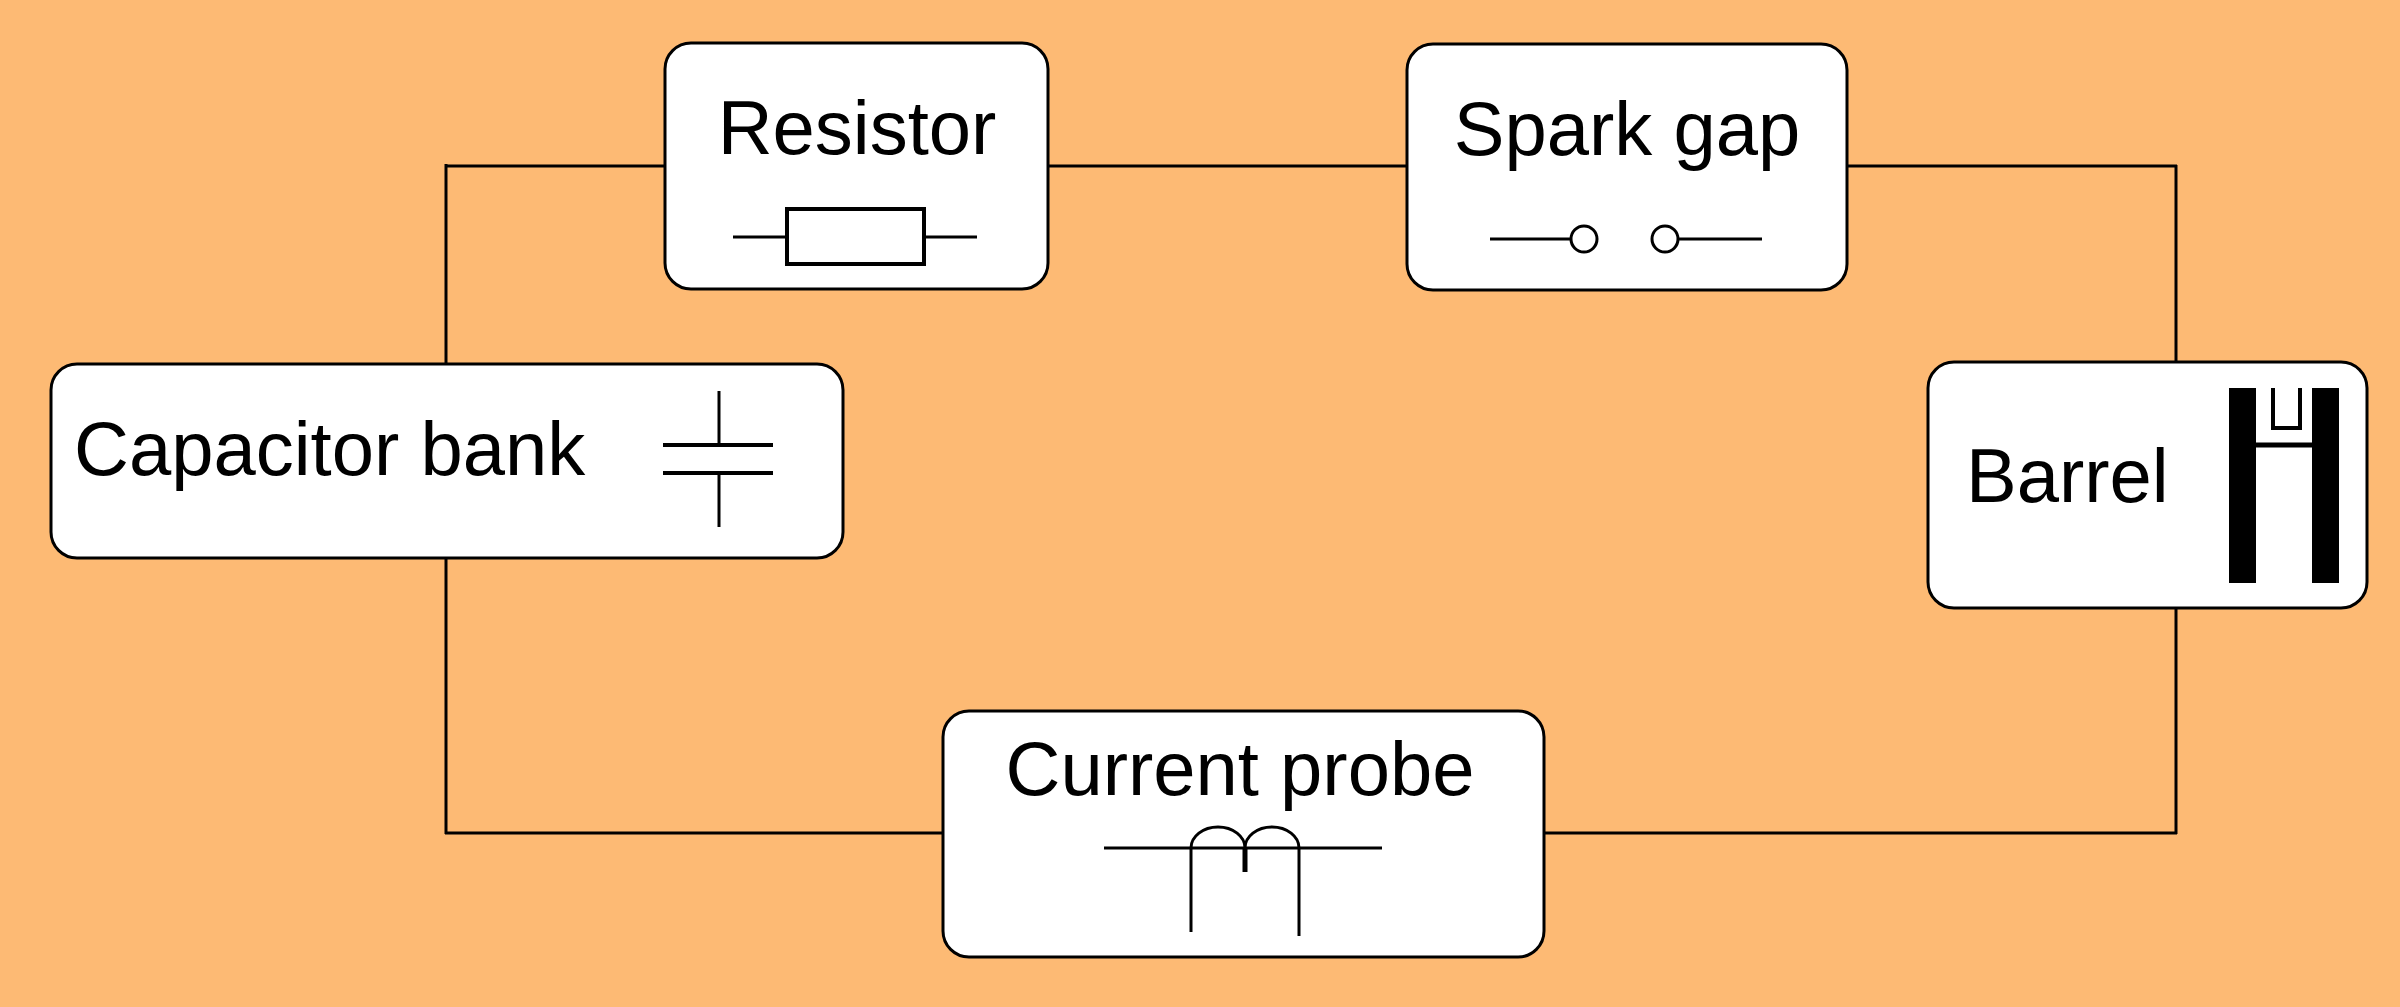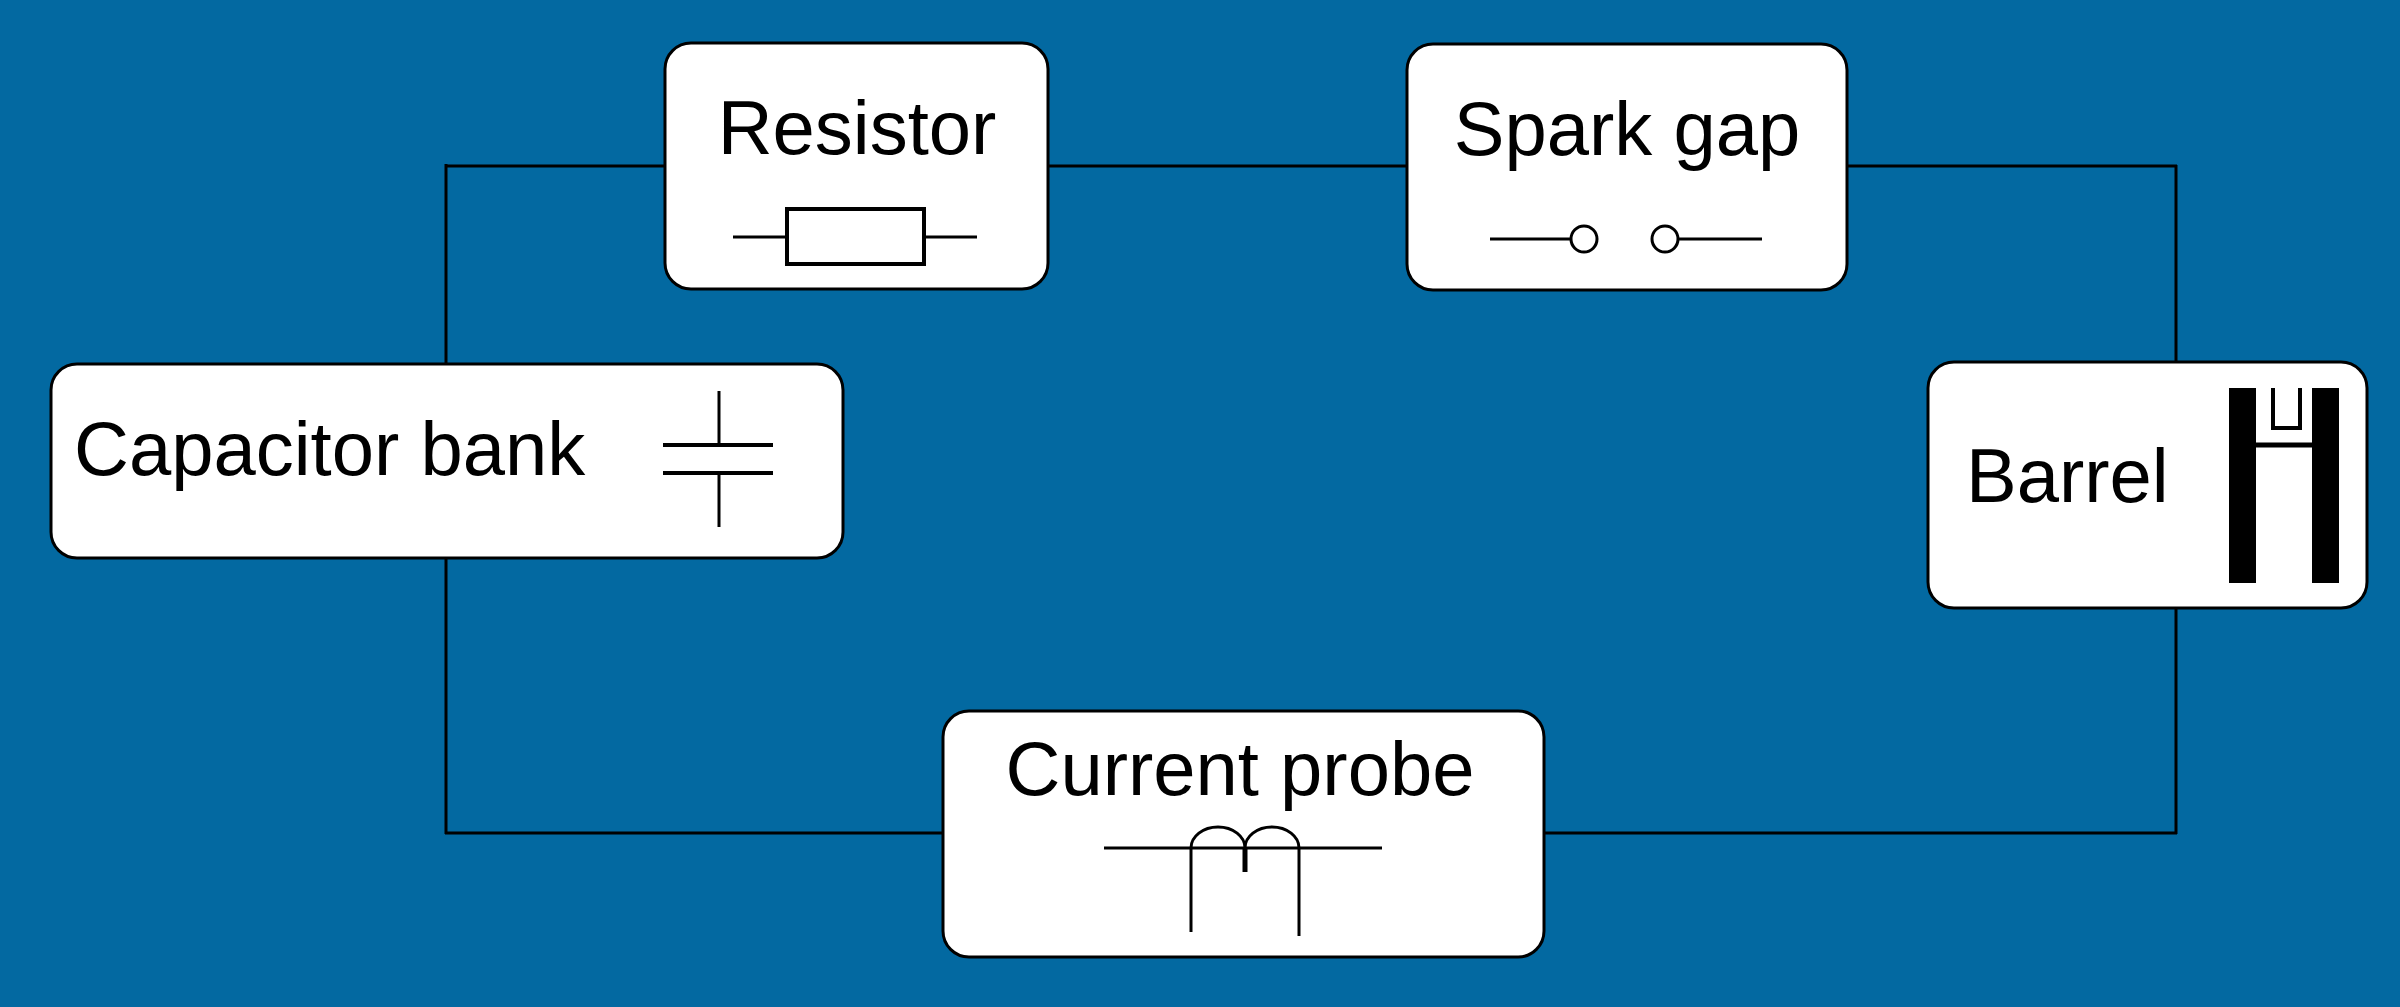--- a/index.html
+++ b/index.html
@@ -7,21 +7,21 @@
     padding: 0;
     background: #ffffff;
     width: 2400px;
     height: 1007px;
     overflow: hidden;
   }
   .stage {
     position: relative;
     width: 2400px;
     height: 1007px;
-    background: #0369a1;
+    background: #fdba74;
   }
   svg { display: block; }
   .node-box {
     fill: #ffffff;
     stroke: #000000;
     stroke-width: 3;
   }
   .node-label {
     fill: #000000;
     font-family: "Liberation Sans", sans-serif;

